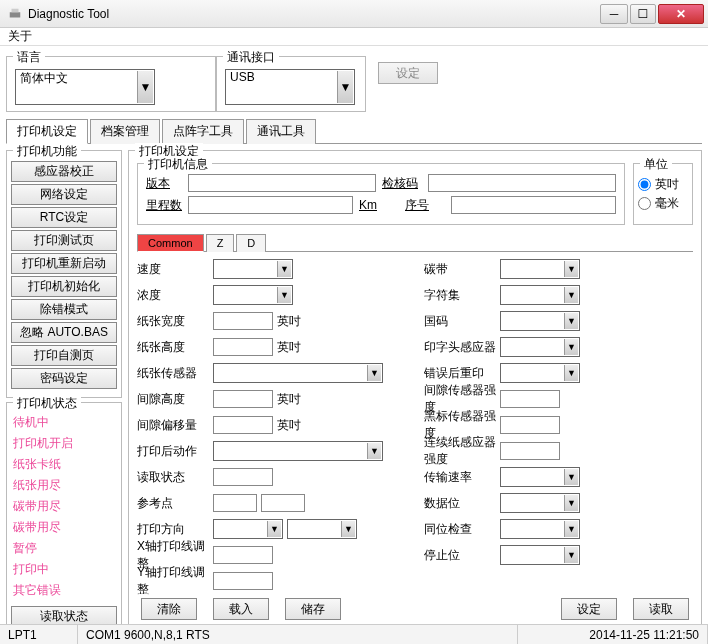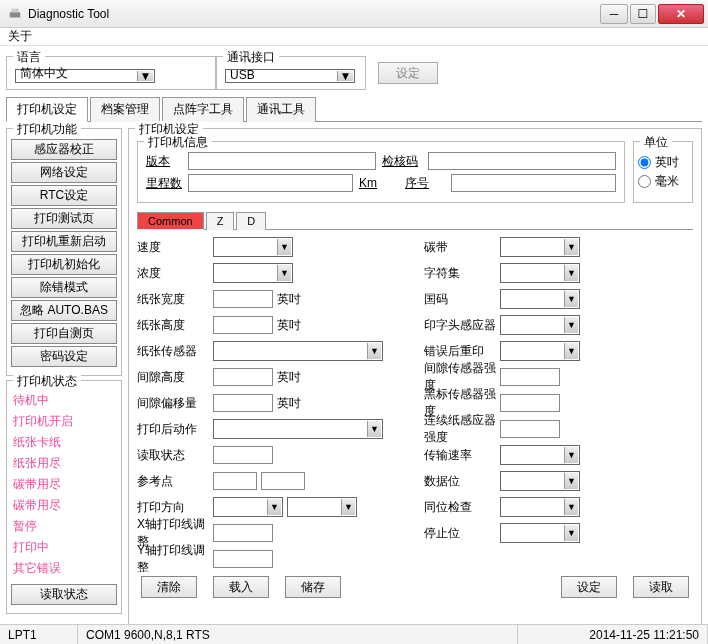--- a/index.html
+++ b/index.html
@@ -13,21 +13,21 @@
 .winbtn.close { width: 46px; background: linear-gradient(#e68,#c33); border-color: #a22; color: #fff; font-weight: bold; }
 .menubar { height: 18px; border-bottom: 1px solid #ddd; padding-left: 8px; display: flex; align-items: center; }
 .content { padding: 2px 6px 0 6px; }
 .top-row { display: flex; margin-bottom: 4px; }
 .gbox { border: 1px solid #bbb; position: relative; padding: 12px 8px 6px 8px; margin-top: 6px; }
 .gbox-title { position: absolute; top: -8px; left: 6px; background: #fff; padding: 0 4px; }
 .top-row .gbox { margin-top: 8px; }
 .lang-box { width: 210px; }
 .comm-box { width: 150px; }
 .btn-set { width: 60px; height: 22px; margin-left: 12px; margin-top: 14px; border: 1px solid #aaa; background: linear-gradient(#f6f6f6,#e6e6e6); color: #888; cursor: pointer; }
-.select { height: 14px; border: 1px solid #666; background: #fff; display: flex; align-items: flex-end; padding-left: 4px; position: relative; }
+.select { height: 36px; border: 1px solid #666; background: #fff; display: flex; align-items: flex-start; padding-left: 4px; position: relative; }
 .select .arrow { position: absolute; right: 1px; top: 1px; bottom: 1px; width: 16px; background: linear-gradient(#eee,#ccc); border-left: 1px solid #999; display: flex; align-items: center; justify-content: center; }
 .tabs { display: flex; border-bottom: 1px solid #999; margin-top: 6px; }
 .tab { padding: 3px 10px; border: 1px solid #999; border-bottom: none; margin-right: 2px; background: #f4f4f4; cursor: pointer; position: relative; top: 1px; }
 .tab.active { background: #fff; border-bottom: 1px solid #fff; }
 .main-area { display: flex; gap: 6px; margin-top: 6px; }
 .left-col { width: 116px; display: flex; flex-direction: column; gap: 4px; }
 .left-col .gbox { margin-top: 0; padding: 10px 4px 6px 4px; }
 .fnbtn { width: 100%; height: 21px; border: 1px solid #888; background: linear-gradient(#f8f8f8,#e4e4e4); cursor: pointer; margin-bottom: 2px; }
 .status-list { display: flex; flex-direction: column; gap: 2px; }
 .status-item { color: #ec4899; padding: 1px 2px; }

